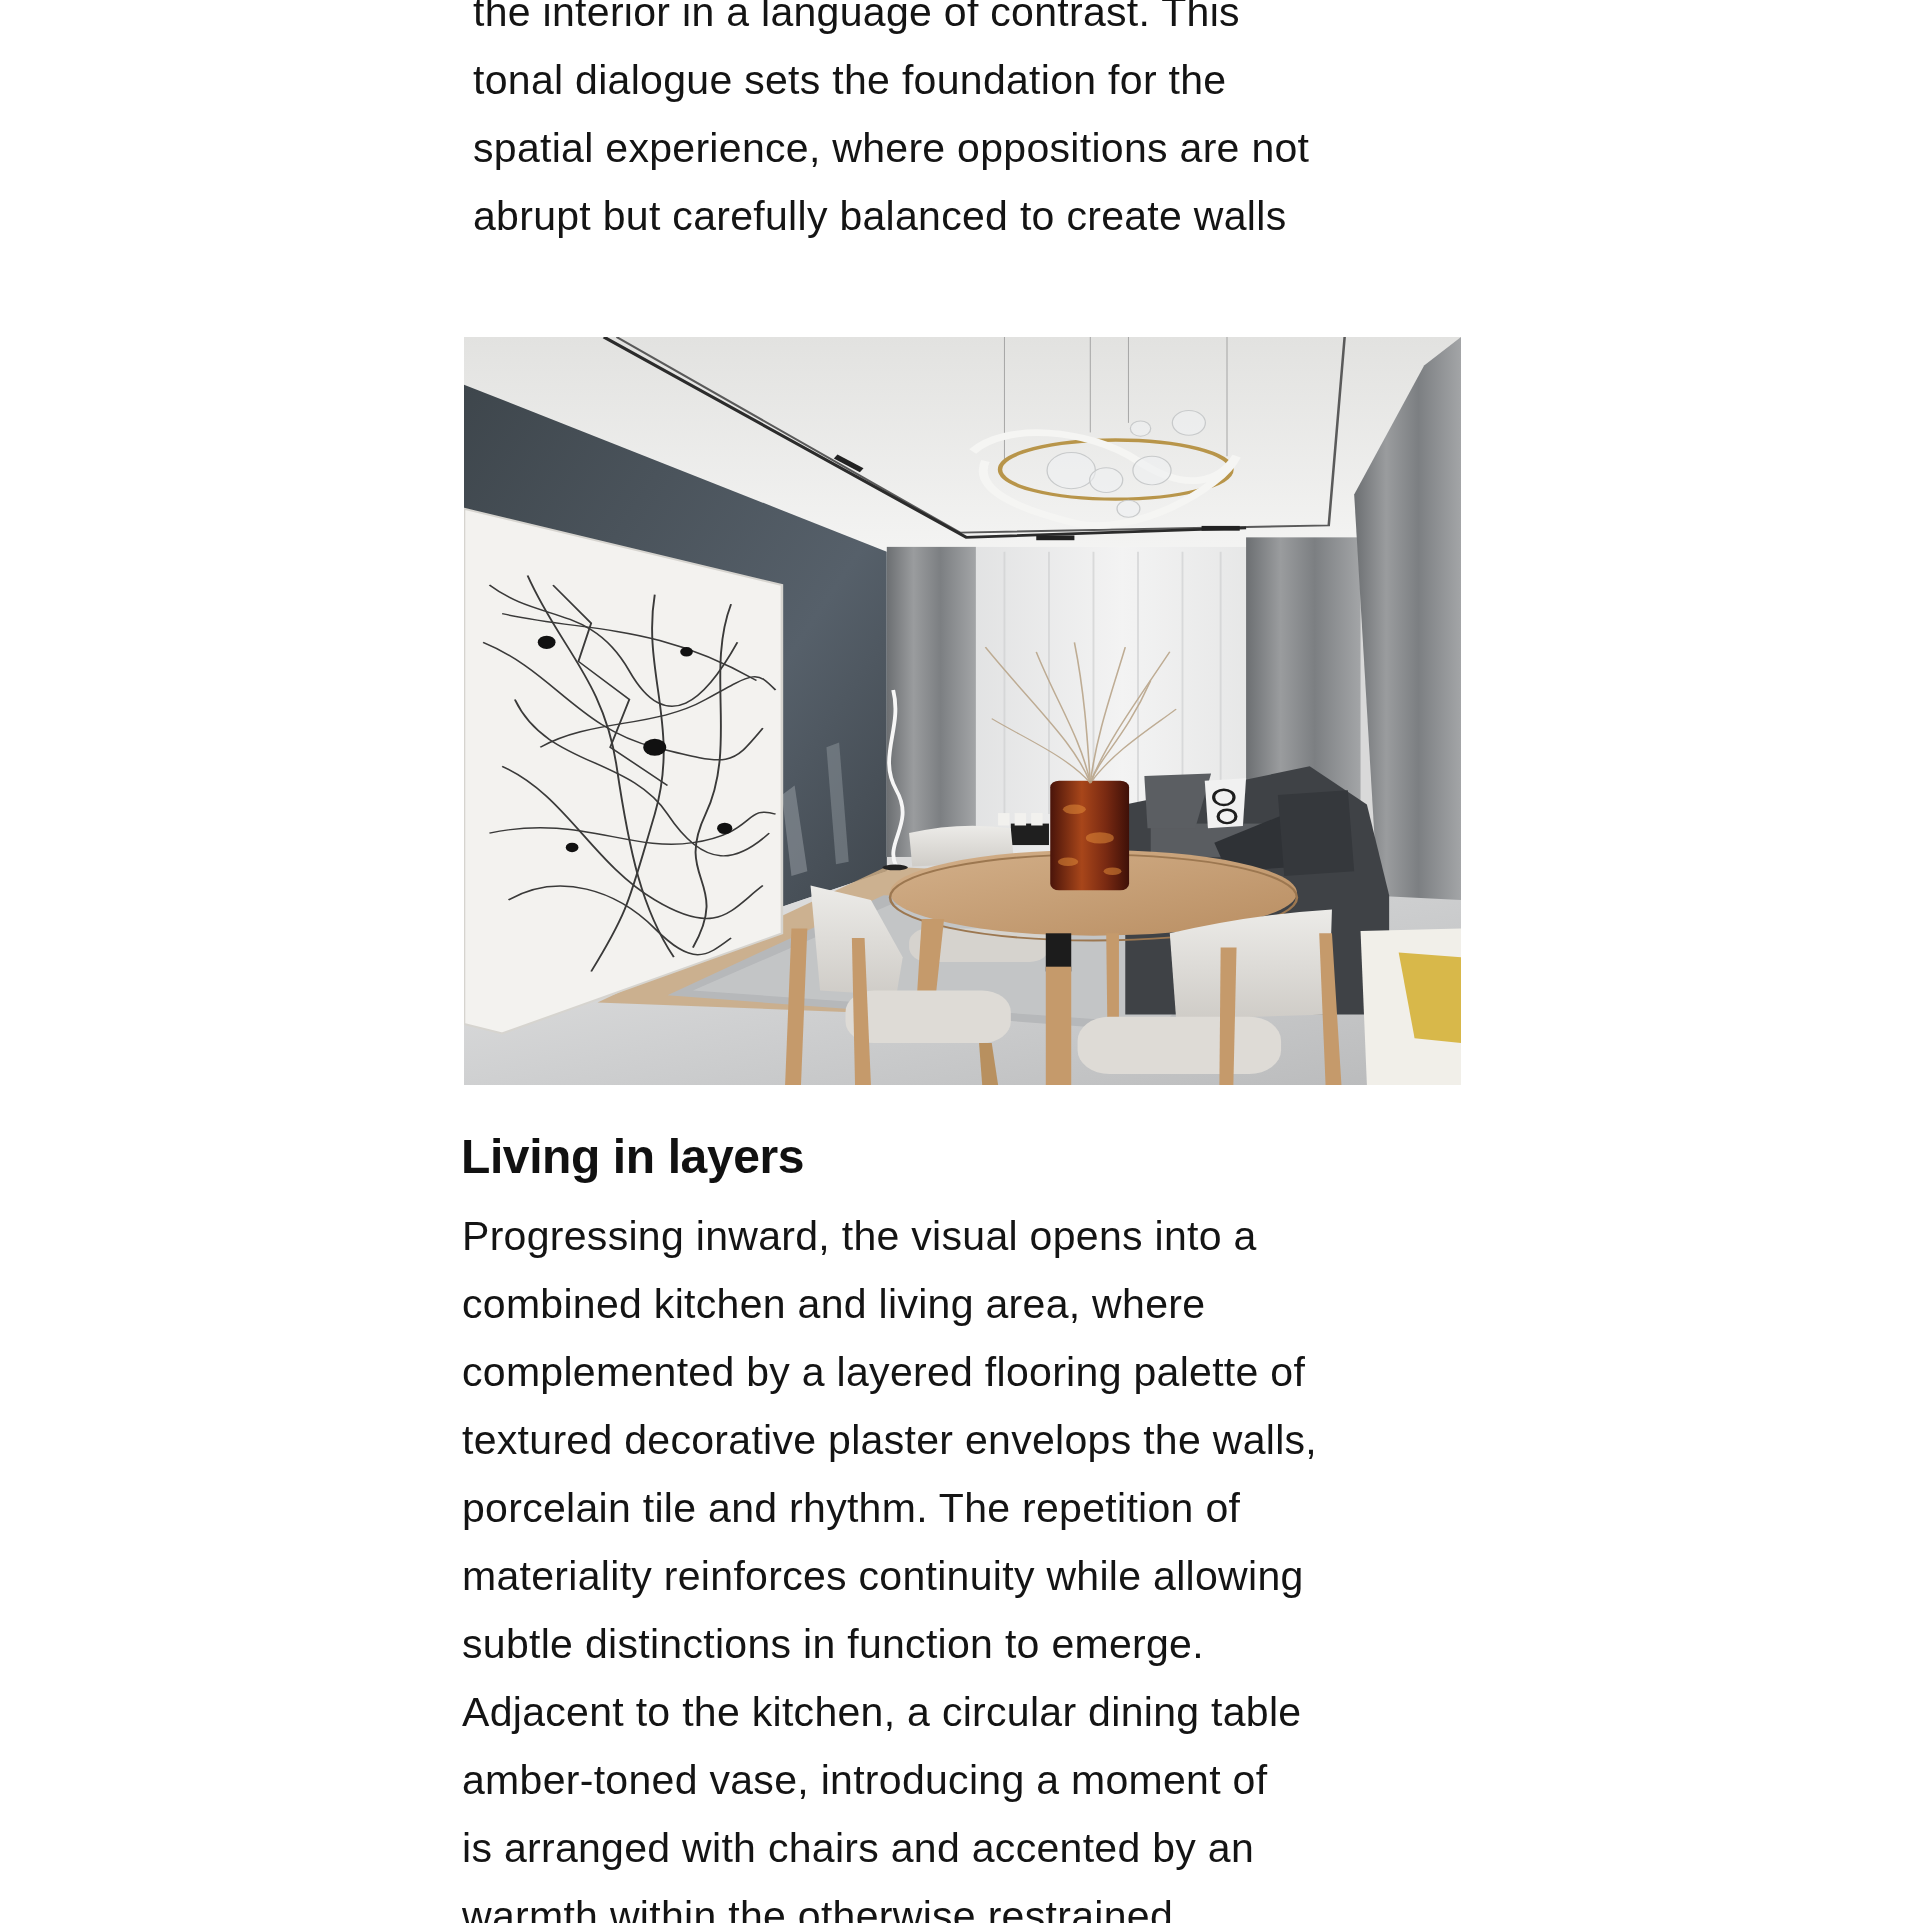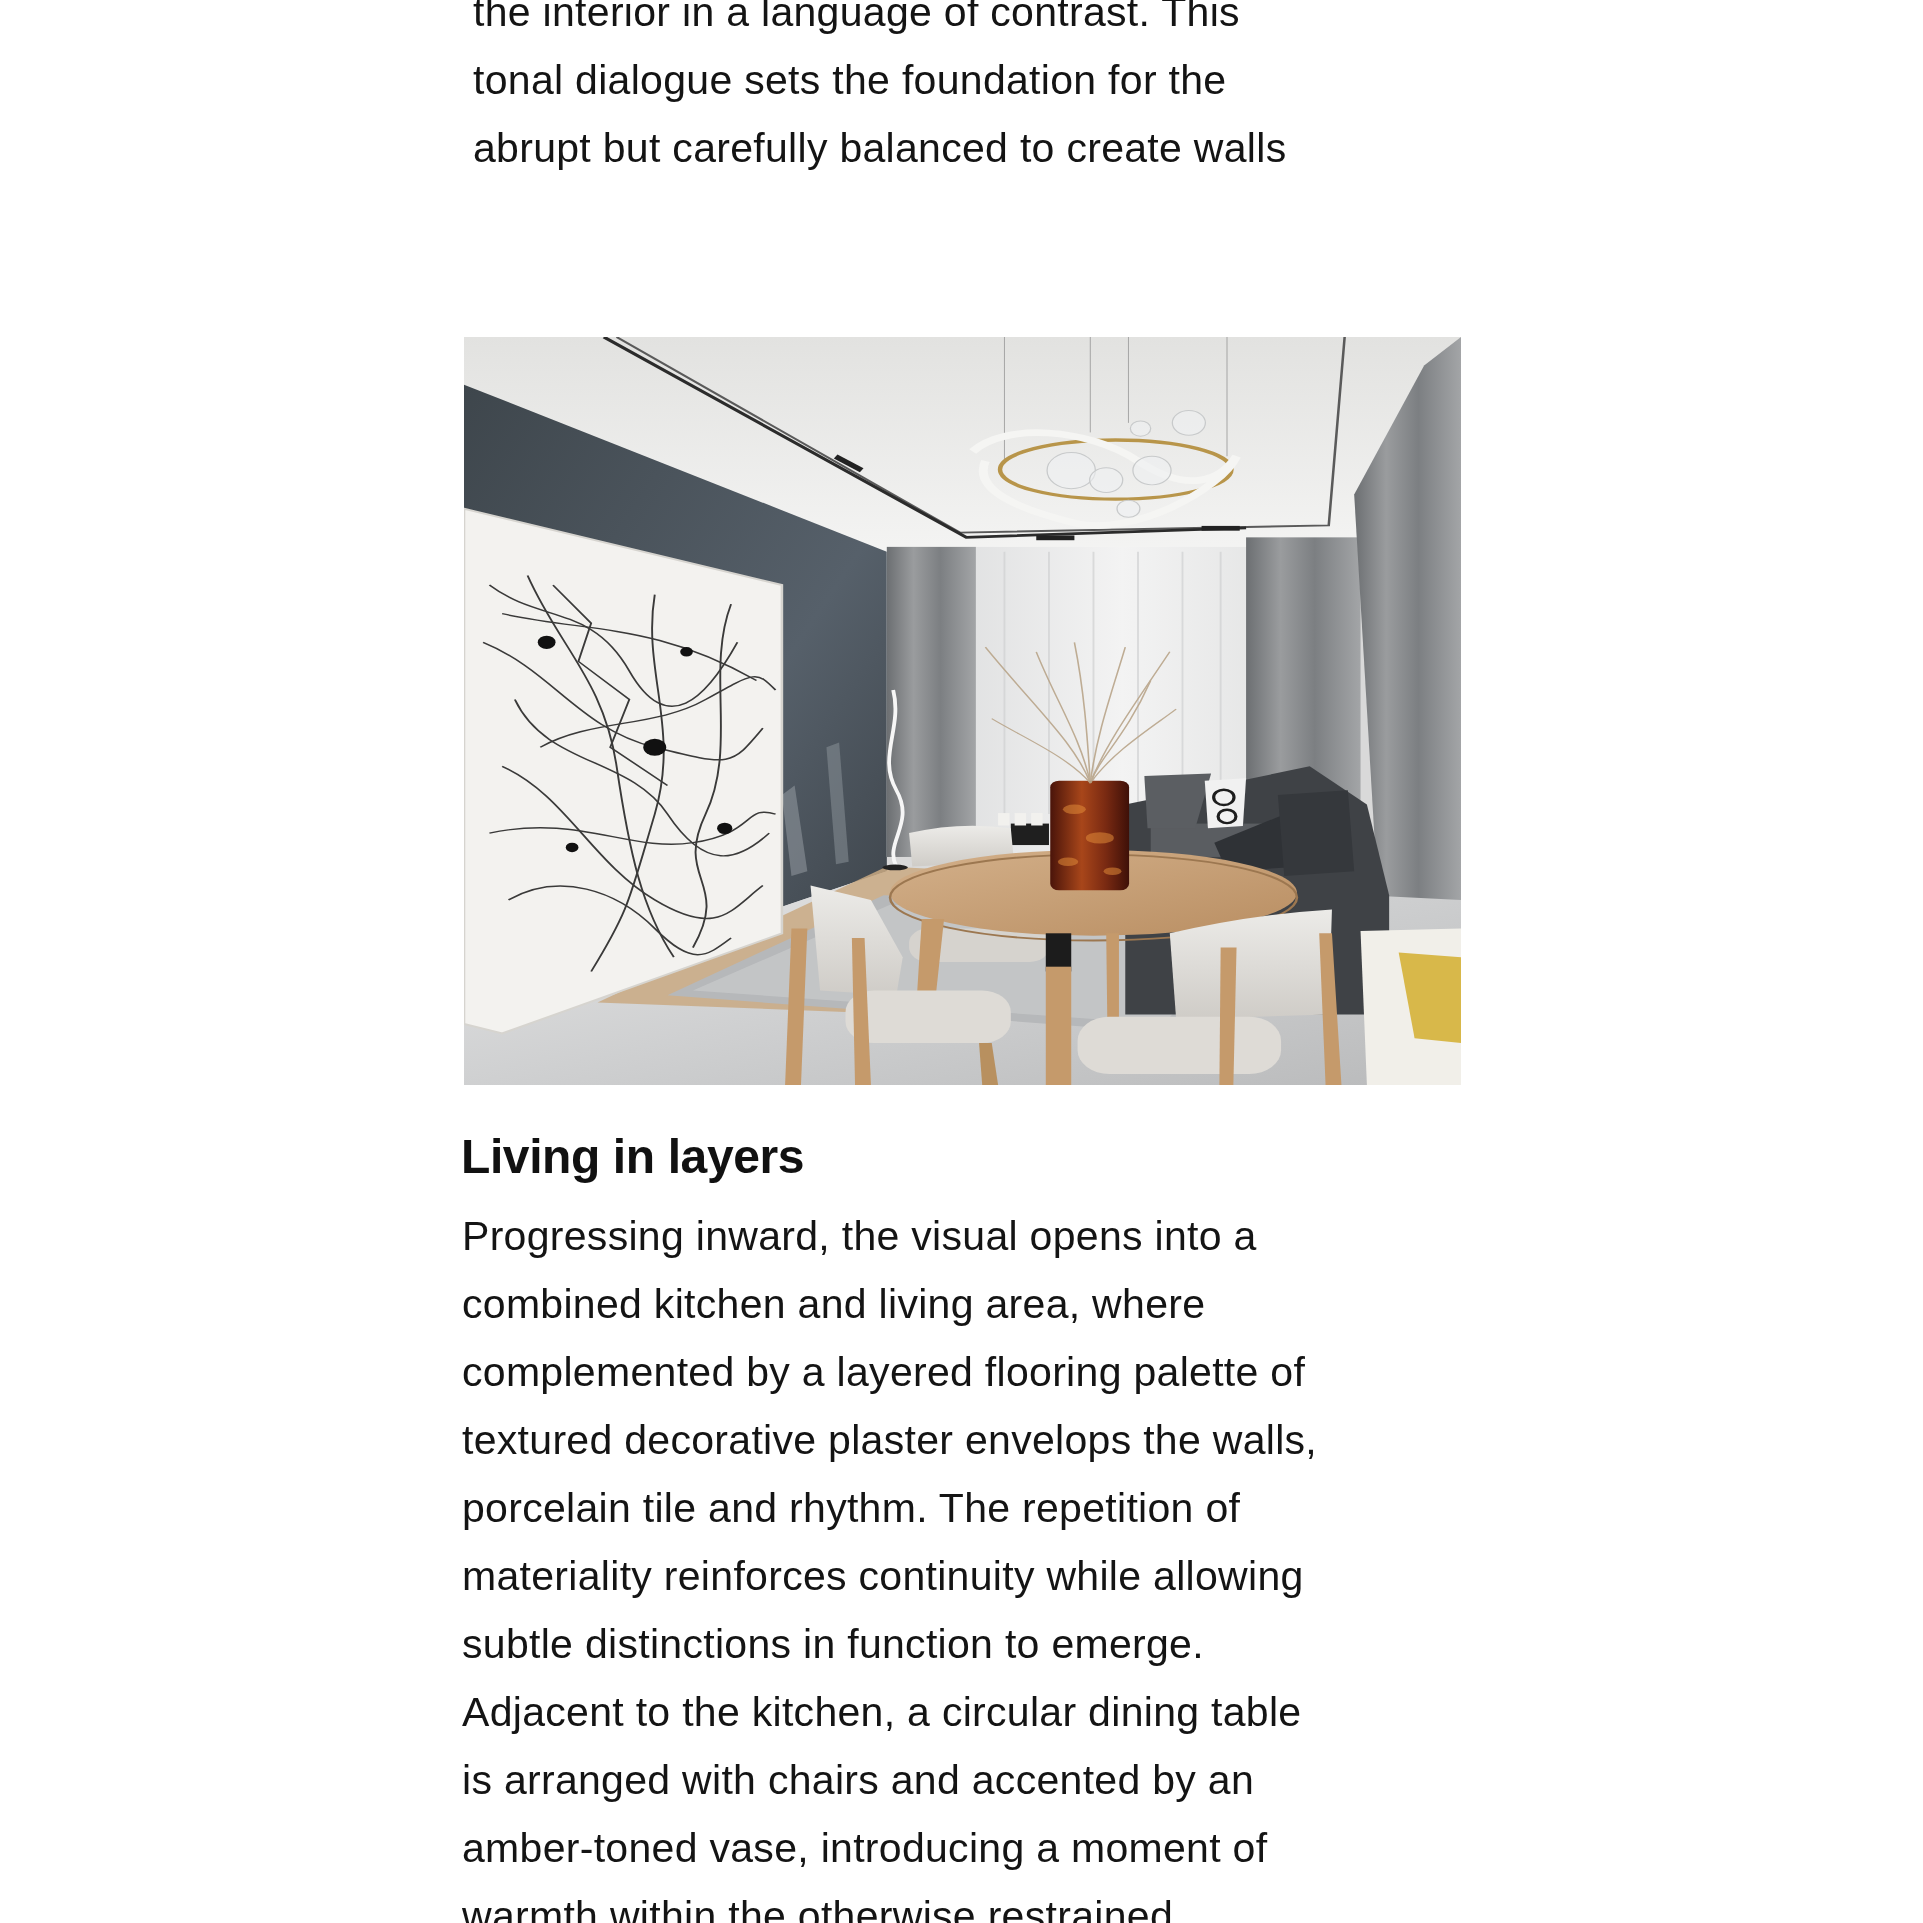--- a/index.html
+++ b/index.html
@@ -53,20 +53,21 @@
     background: #d9d9d9;
   }
   .photo svg { display: block; width: 100%; height: 100%; }
 </style>
 </head>
 <body>
 
 <div id="intro-paragraph" class="para">
   <span class="line">the interior in a language of contrast. This</span>
   <span class="line">tonal dialogue sets the foundation for the</span>
+  <span class="line">spatial experience, where oppositions are not</span>
   <span class="line">abrupt but carefully balanced to create walls</span>
 </div>
 
 <figure class="photo" style="margin:0;" aria-label="Dining and living area: large abstract black-and-white canvas leaning against a dark textured plaster wall, round oak dining table with amber-toned vase of dried grasses, light upholstered chairs, charcoal sectional sofa, sheer and grey curtains, brass ring pendant light with glass bubbles">
   <svg viewBox="0 0 1568 1568" preserveAspectRatio="none">
     <defs>
       <linearGradient id="ceilG" x1="0" y1="0" x2="0" y2="1">
         <stop offset="0" stop-color="#e2e2e0"></stop>
         <stop offset="1" stop-color="#f4f4f3"></stop>
       </linearGradient>
@@ -249,17 +250,17 @@
 
 <div id="body-paragraph" class="para">
   <span class="line">Progressing inward, the visual opens into a</span>
   <span class="line">combined kitchen and living area, where</span>
   <span class="line">complemented by a layered flooring palette of</span>
   <span class="line">textured decorative plaster envelops the walls,</span>
   <span class="line">porcelain tile and rhythm. The repetition of</span>
   <span class="line">materiality reinforces continuity while allowing</span>
   <span class="line">subtle distinctions in function to emerge.</span>
   <span class="line">Adjacent to the kitchen, a circular dining table</span>
+  <span class="line">amber-toned vase, introducing a moment of</span>
   <span class="line">is arranged with chairs and accented by an</span>
-  <span class="line">amber-toned vase, introducing a moment of</span>
   <span class="line">warmth within the otherwise restrained</span>
 </div>
 
 
 </body></html>

